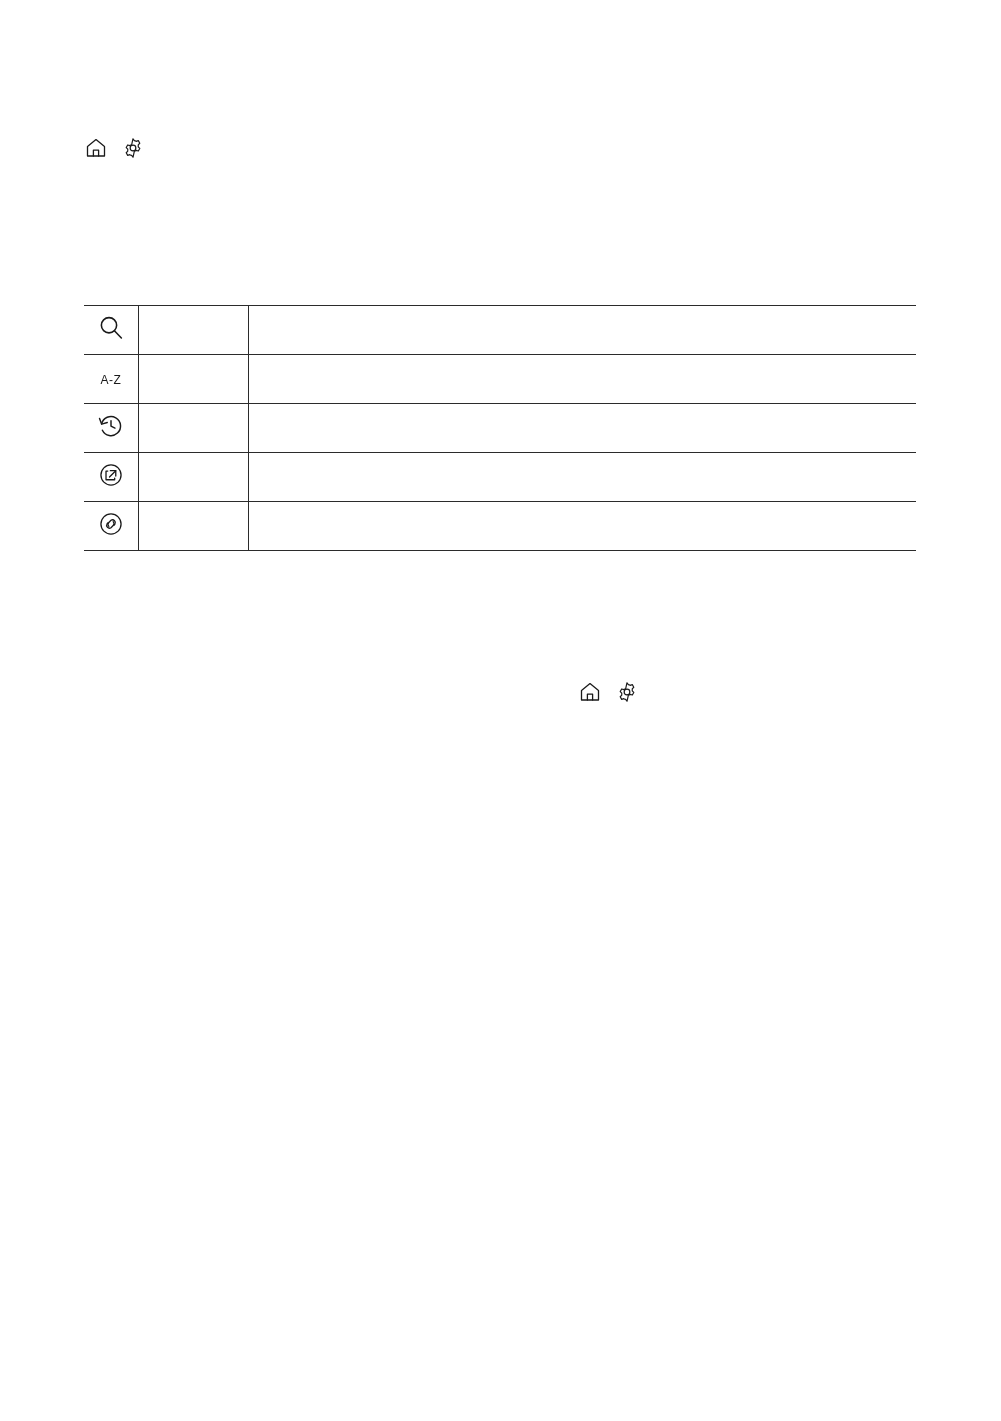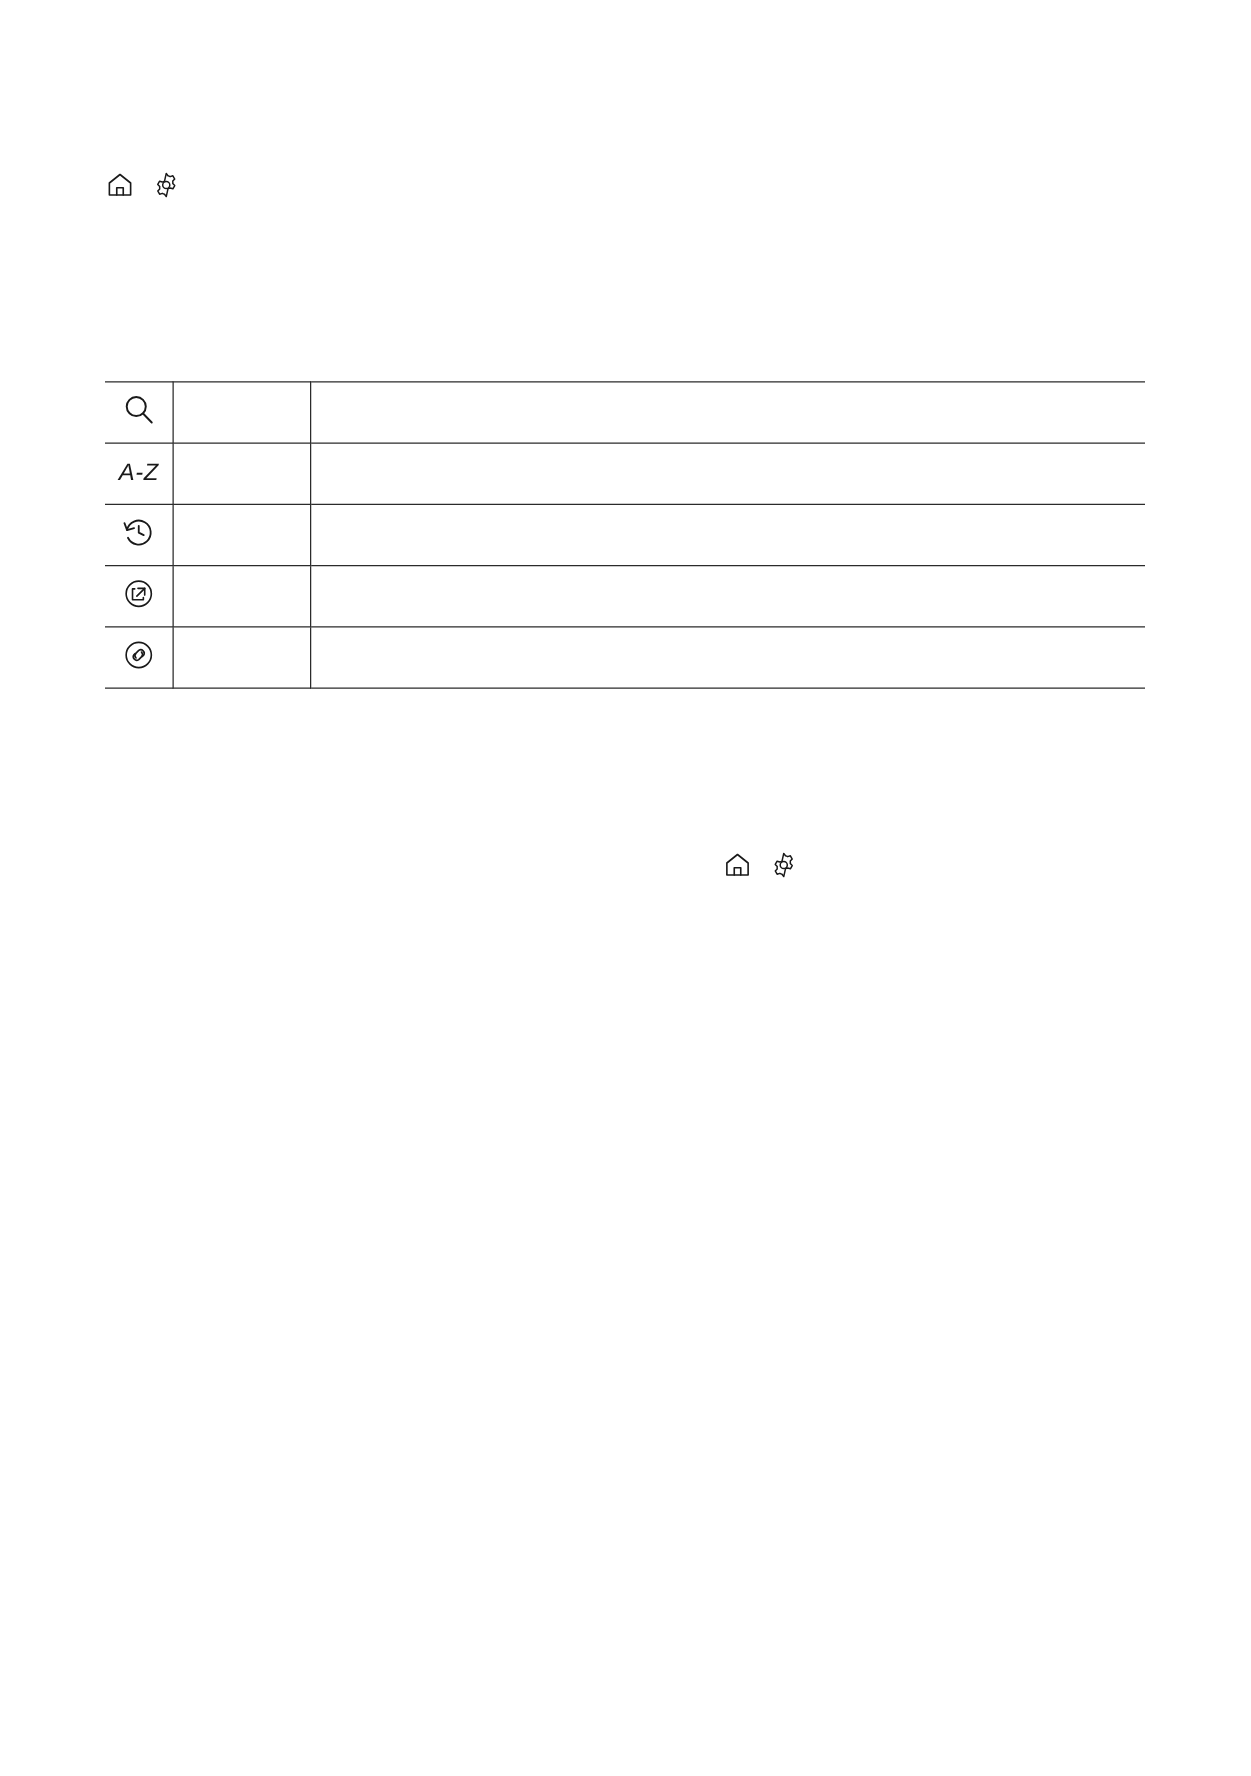--- a/index.html
+++ b/index.html
@@ -69,25 +69,24 @@
     font-size: 13px;
     padding-left: 10px;
     color: #1a1a1a;
   }
   
   .legend-table tr:not(:first-child) td {
     border-top: 0.9px solid #3a3a3a;
   }
 
   .az-text {
-    font-size: 19px;
+    font-size: 12px;
     letter-spacing: 0.5px;
     color: #1a1a1a;
     font-family: "Liberation Sans", sans-serif;
-    font-style: italic;
   }
 
   svg { display: block; margin: 0 auto; }
 </style>
 </head>
 <body>
 
 <div class="icon-row-top">
   <span class="glyph">
     <svg width="24" height="24" viewBox="0 0 24 24" fill="none" stroke="#1a1a1a" stroke-width="1.3" stroke-linecap="round" stroke-linejoin="round">

